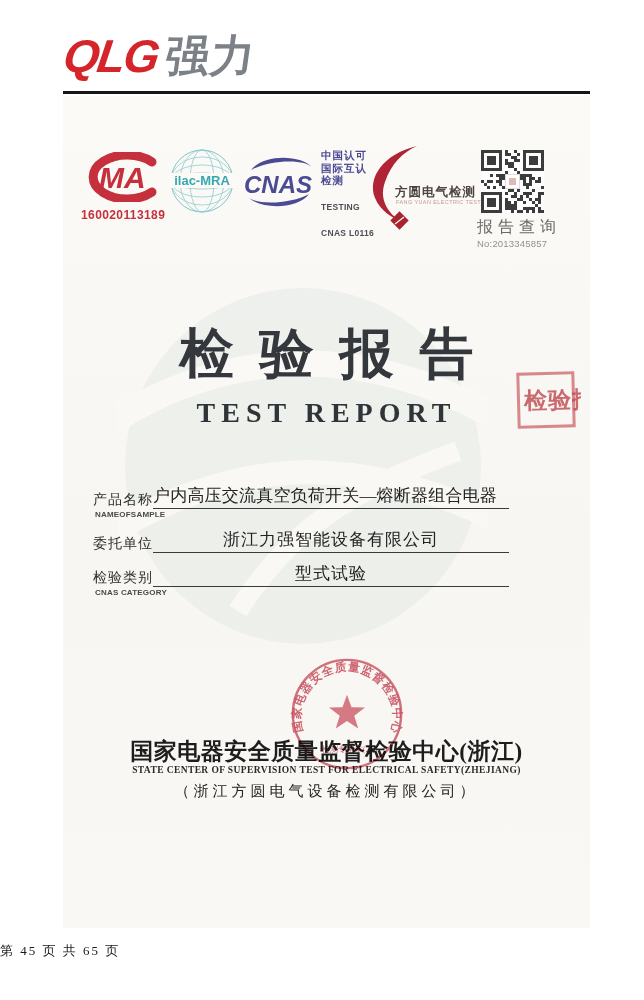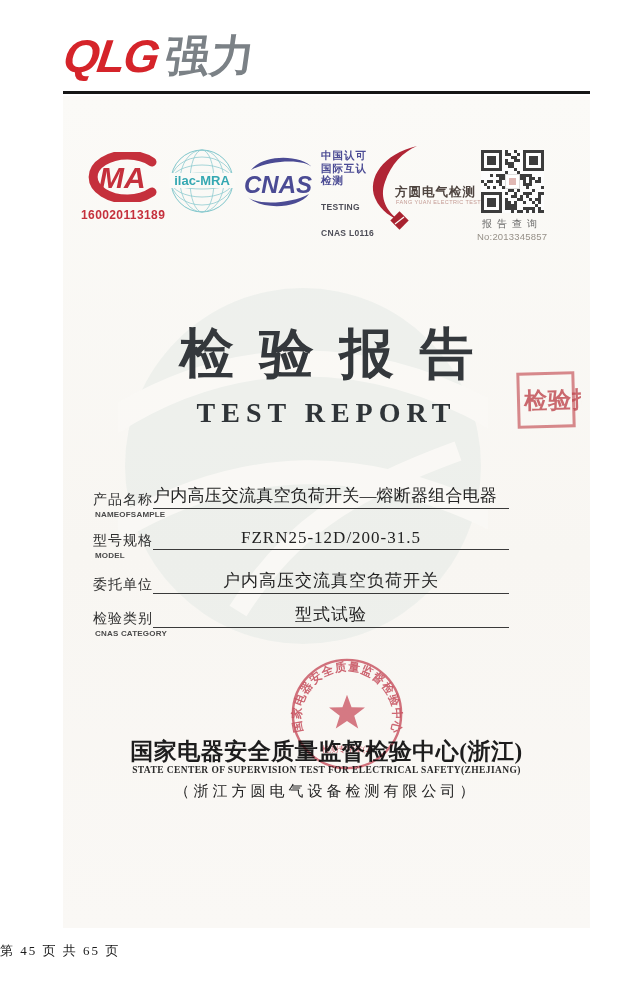--- a/index.html
+++ b/index.html
@@ -27,21 +27,21 @@
   .cnas-side .zh { font-size:10.5px; color:#4b4b94; font-weight:700; letter-spacing:1px; }
   .cnas-side .en { font-size:8.5px; color:#4e4e58; font-weight:700; letter-spacing:.3px; margin-top:14px; }
   .fy { position:absolute; left:292px; top:2px; width:130px; height:100px; }
   .fy-zh { position:absolute; left:40px; top:40px; font-size:12.5px; font-weight:700; color:#4f4540; letter-spacing:1px; white-space:nowrap; }
   .fy-en { position:absolute; left:41px; top:55px; font-size:5.5px; color:#c49b94; letter-spacing:.4px; white-space:nowrap; font-family:"Liberation Sans",sans-serif; }
   .qr-wrap { position:absolute; left:414px; top:8px; width:70px; text-align:center; }
   .qr-box { position:relative; width:63px; height:63px; margin:0 auto; background:#fdfdfd; }
   .qr-box i { position:absolute; width:3px; height:3px; background:#3c3c3c; }
   .qr-center { position:absolute; left:24px; top:24px; width:15px; height:15px; background:#fff; border:1px solid #ddd; }
   .qr-center b { position:absolute; left:3px; top:3px; width:7px; height:7px; background:#e0b8b4; }
-  .qr-cap { margin-top:4px; font-size:10px; color:#6a6a6a; letter-spacing:5px; white-space:nowrap; }
+  .qr-cap { margin-top:4px; font-size:16px; color:#6a6a6a; letter-spacing:5px; white-space:nowrap; }
   .qr-num { font-size:9.5px; color:#969088; letter-spacing:.2px; font-family:"Liberation Sans",sans-serif; }
 
   
   .title-block { position:absolute; left:0; top:222px; width:100%; text-align:center; color:#34383c; }
   .title-cn { font-size:54px; font-weight:700; letter-spacing:26px; text-indent:26px; }
   .title-en { margin-top:6px; font-size:28px; font-weight:700; letter-spacing:6px; color:#2f3438; }
 
   
   .sq-stamp { position:absolute; left:454px; top:276px; width:58px; height:56px; border:3px solid rgba(203,84,92,.75);
               transform:rotate(-1.5deg); mix-blend-mode:multiply; opacity:.9; display:flex; align-items:center; justify-content:flex-start; padding-left:4px; }
@@ -355,29 +355,22 @@
     <div class="fields">
       <div class="frow">
         <div class="fline">
           <span class="flabel">产品名称</span>
           <span class="fvalue v-left">户内高压交流真空负荷开关—熔断器组合电器</span>
         </div>
         <div class="fsub">NAMEOFSAMPLE</div>
       </div>
       <div class="frow">
         <div class="fline">
-          <span class="flabel">型号规格</span>
-          <span class="fvalue">FZRN25-12D/200-31.5</span>
-        </div>
-        <div class="fsub">MODEL</div>
-      </div>
-      <div class="frow">
-        <div class="fline">
           <span class="flabel">委托单位</span>
-          <span class="fvalue">户内高压交流真空负荷开关</span>
+          <span class="fvalue">浙江力强智能设备有限公司</span>
         </div>
       </div>
       <div class="frow">
         <div class="fline">
           <span class="flabel">检验类别</span>
           <span class="fvalue">型式试验</span>
         </div>
         <div class="fsub">CNAS CATEGORY</div>
       </div>
     </div>

